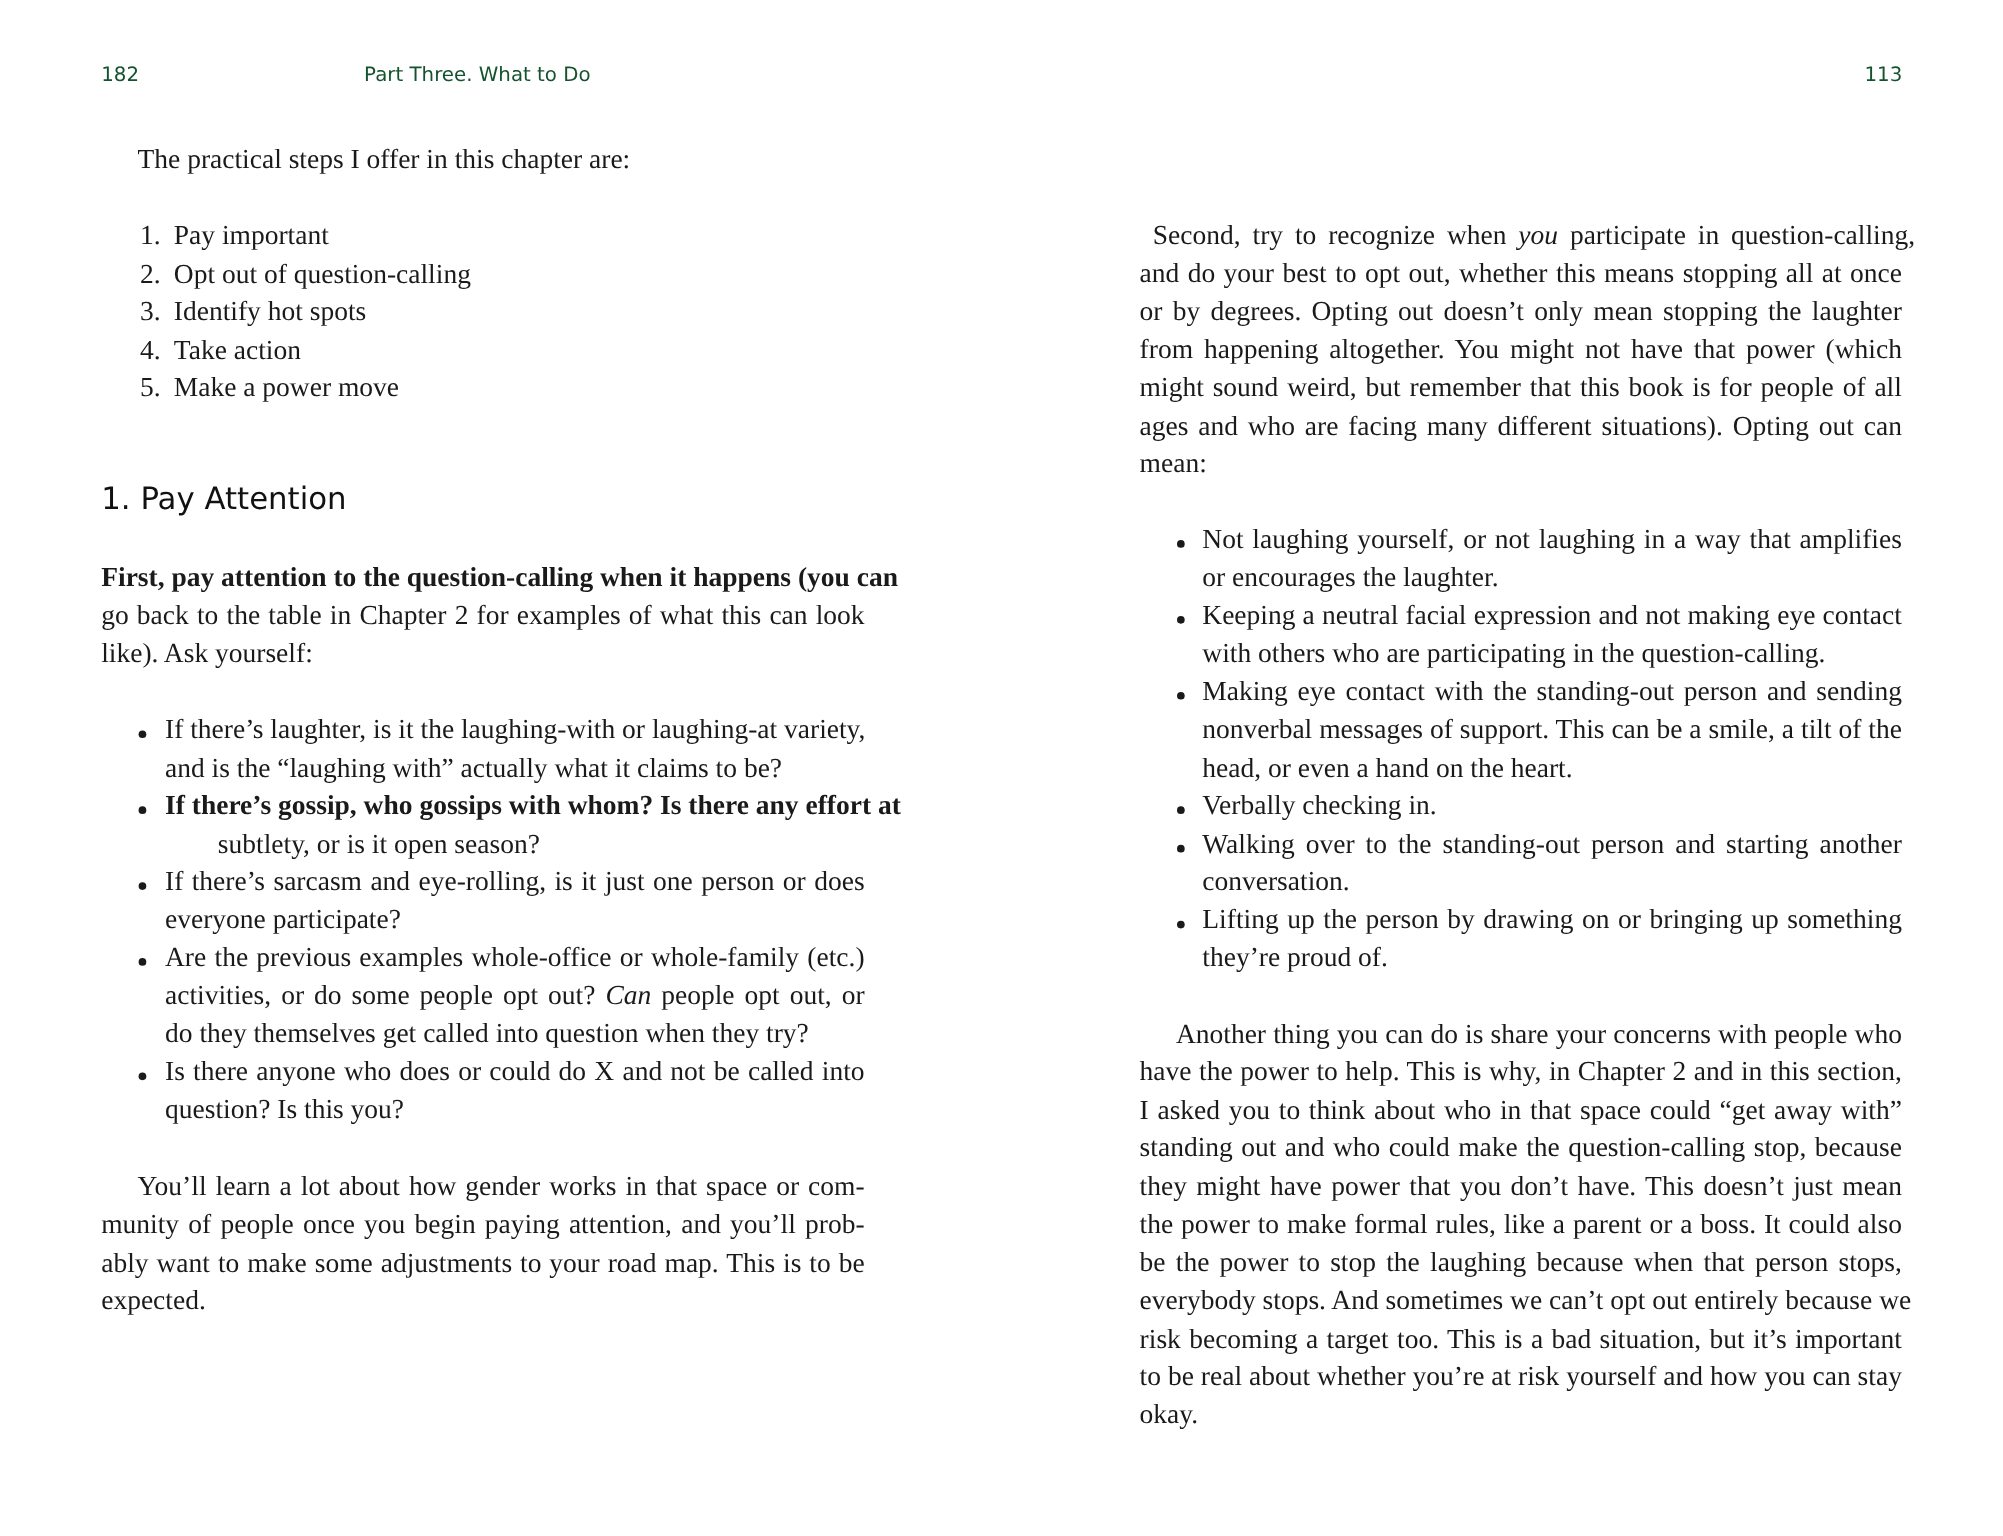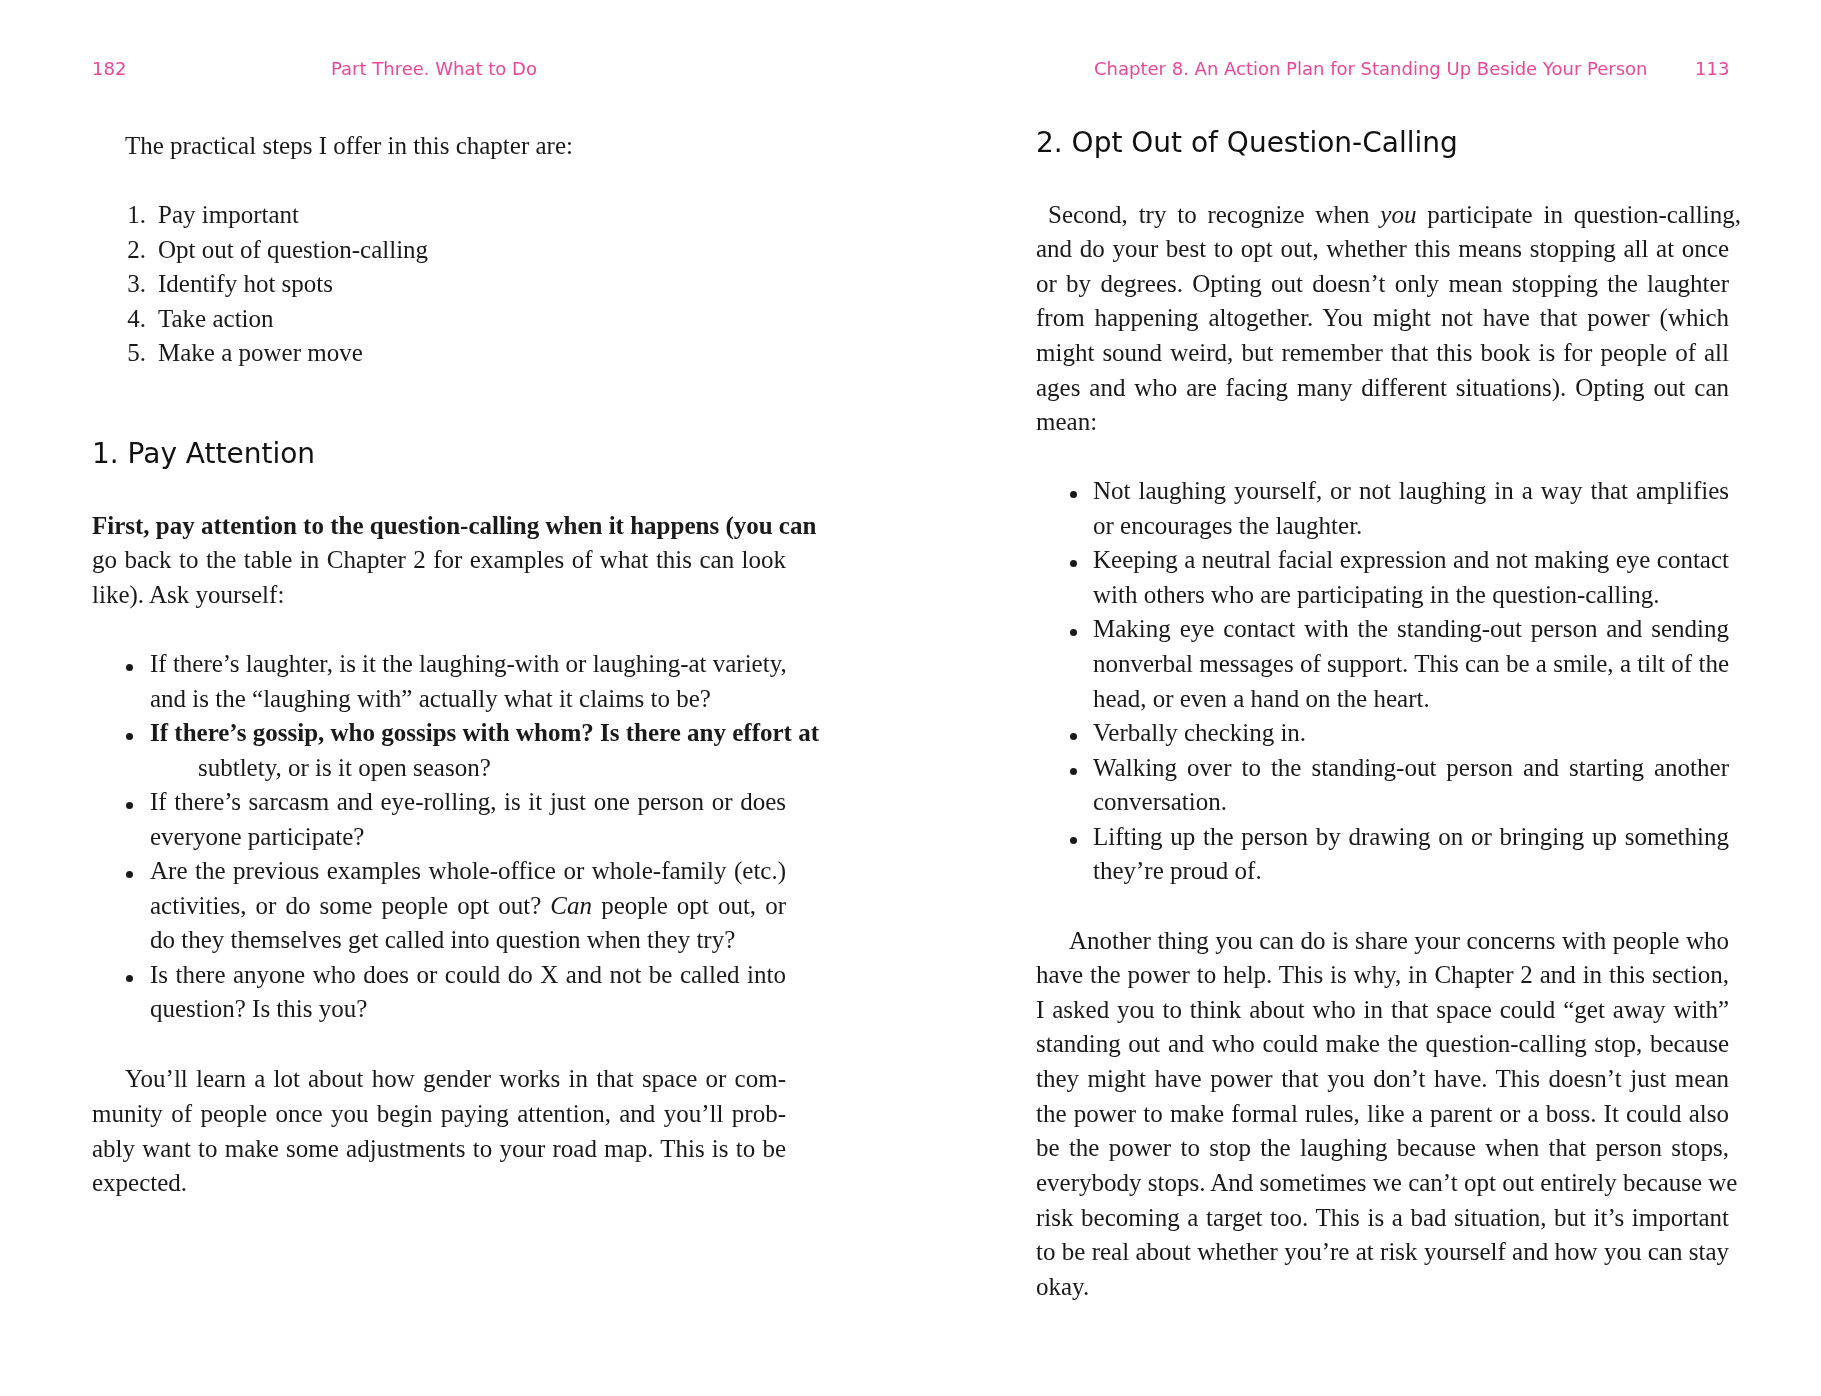--- a/index.html
+++ b/index.html
@@ -2,21 +2,21 @@
 <html><head>
 <meta charset="utf-8">
 <style>
   html, body { margin: 0; padding: 0; background: #ffffff; }
   body { width: 1821px; height: 1396px; position: relative; overflow: hidden; color: #1a1a1a; }
   .page { position: absolute; top: 0; height: 1396px; }
   .page-left { left: 0; width: 910px; }
   .page-right { left: 910px; width: 911px; }
   .runhead {
     position: absolute; top: 56px; height: 26px; line-height: 26px;
-    font-family: "DejaVu Sans", sans-serif; font-size: 18px; color: #ec4899; white-space: nowrap;
+    font-family: "DejaVu Sans", sans-serif; font-size: 18px; color: #14532d; white-space: nowrap;
   }
   .serif { font-family: "Liberation Serif", "DejaVu Serif", serif; font-size: 25px; color: #1a1a1a; }
   .line { position: absolute; height: 34px; line-height: 34px; white-space: nowrap; }
   .just { text-align: justify; text-align-last: justify; }
   .heading {
     position: absolute; white-space: nowrap;
     font-family: "DejaVu Sans", sans-serif; font-size: 28px; font-weight: 400; color: #111; line-height: 40px; height: 40px;
   }
   .bullet-dot { position: absolute; width: 7px; height: 7px; border-radius: 50%; background: #1a1a1a; }
   .num { position: absolute; text-align: right; width: 24px; }
@@ -98,24 +98,22 @@
 
   <div>
     <div class="serif line just" style="left:125px; width:661px; top:1062px;">You’ll learn a lot about how gender works in that space or com-</div>
     <div class="serif line just" style="left:92px; width:694px; top:1097px;">munity of people once you begin paying attention, and you’ll prob-</div>
     <div class="serif line just" style="left:92px; width:694px; top:1132px;">ably want to make some adjustments to your road map. This is to be</div>
     <div class="serif line" style="left:92px; top:1166px;">expected.</div>
   </div>
 </div>
 
 <div class="page page-right">
-  <div class="runhead" style="left:184px;">Chapter 8. An Action Plan for Standing Up Beside Your Person</div>
   <div class="runhead" style="left:785px;">113</div>
 
-  <div class="heading" style="left:126px; top:123px;">2. Opt Out of Question-Calling</div>
 
   <div>
     <div class="serif line just" style="left:126px; width:693px; top:198px;margin-left:12px;"><span>Second, try to recognize when </span><i>you</i><span> participate in question-calling,</span></div>
     <div class="serif line just" style="left:126px; width:693px; top:232px;">and do your best to opt out, whether this means stopping all at once</div>
     <div class="serif line just" style="left:126px; width:693px; top:267px;">or by degrees. Opting out doesn’t only mean stopping the laughter</div>
     <div class="serif line just" style="left:126px; width:693px; top:301px;">from happening altogether. You might not have that power (which</div>
     <div class="serif line just" style="left:126px; width:693px; top:336px;">might sound weird, but remember that this book is for people of all</div>
     <div class="serif line just" style="left:126px; width:693px; top:371px;">ages and who are facing many different situations). Opting out can</div>
     <div class="serif line" style="left:126px; top:405px;">mean:</div>
   </div>

